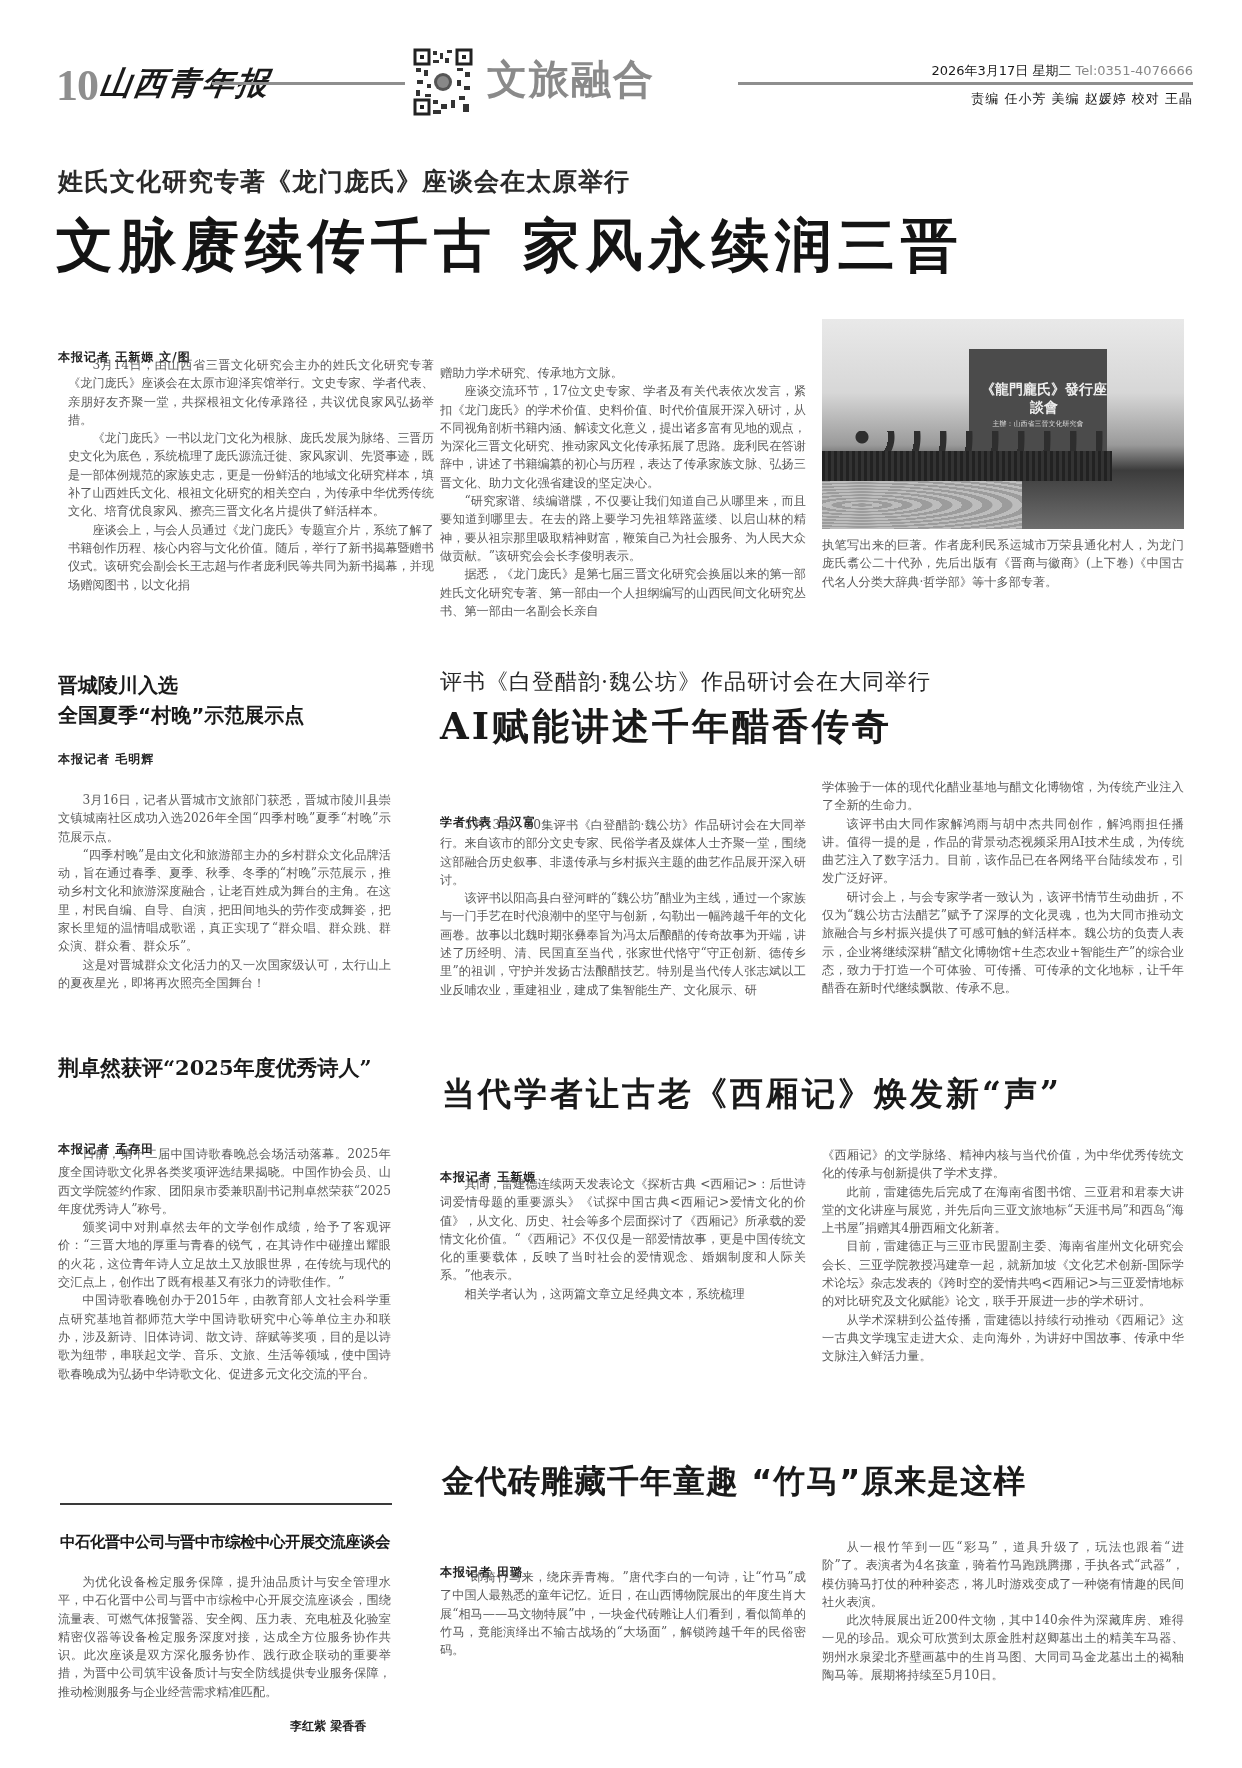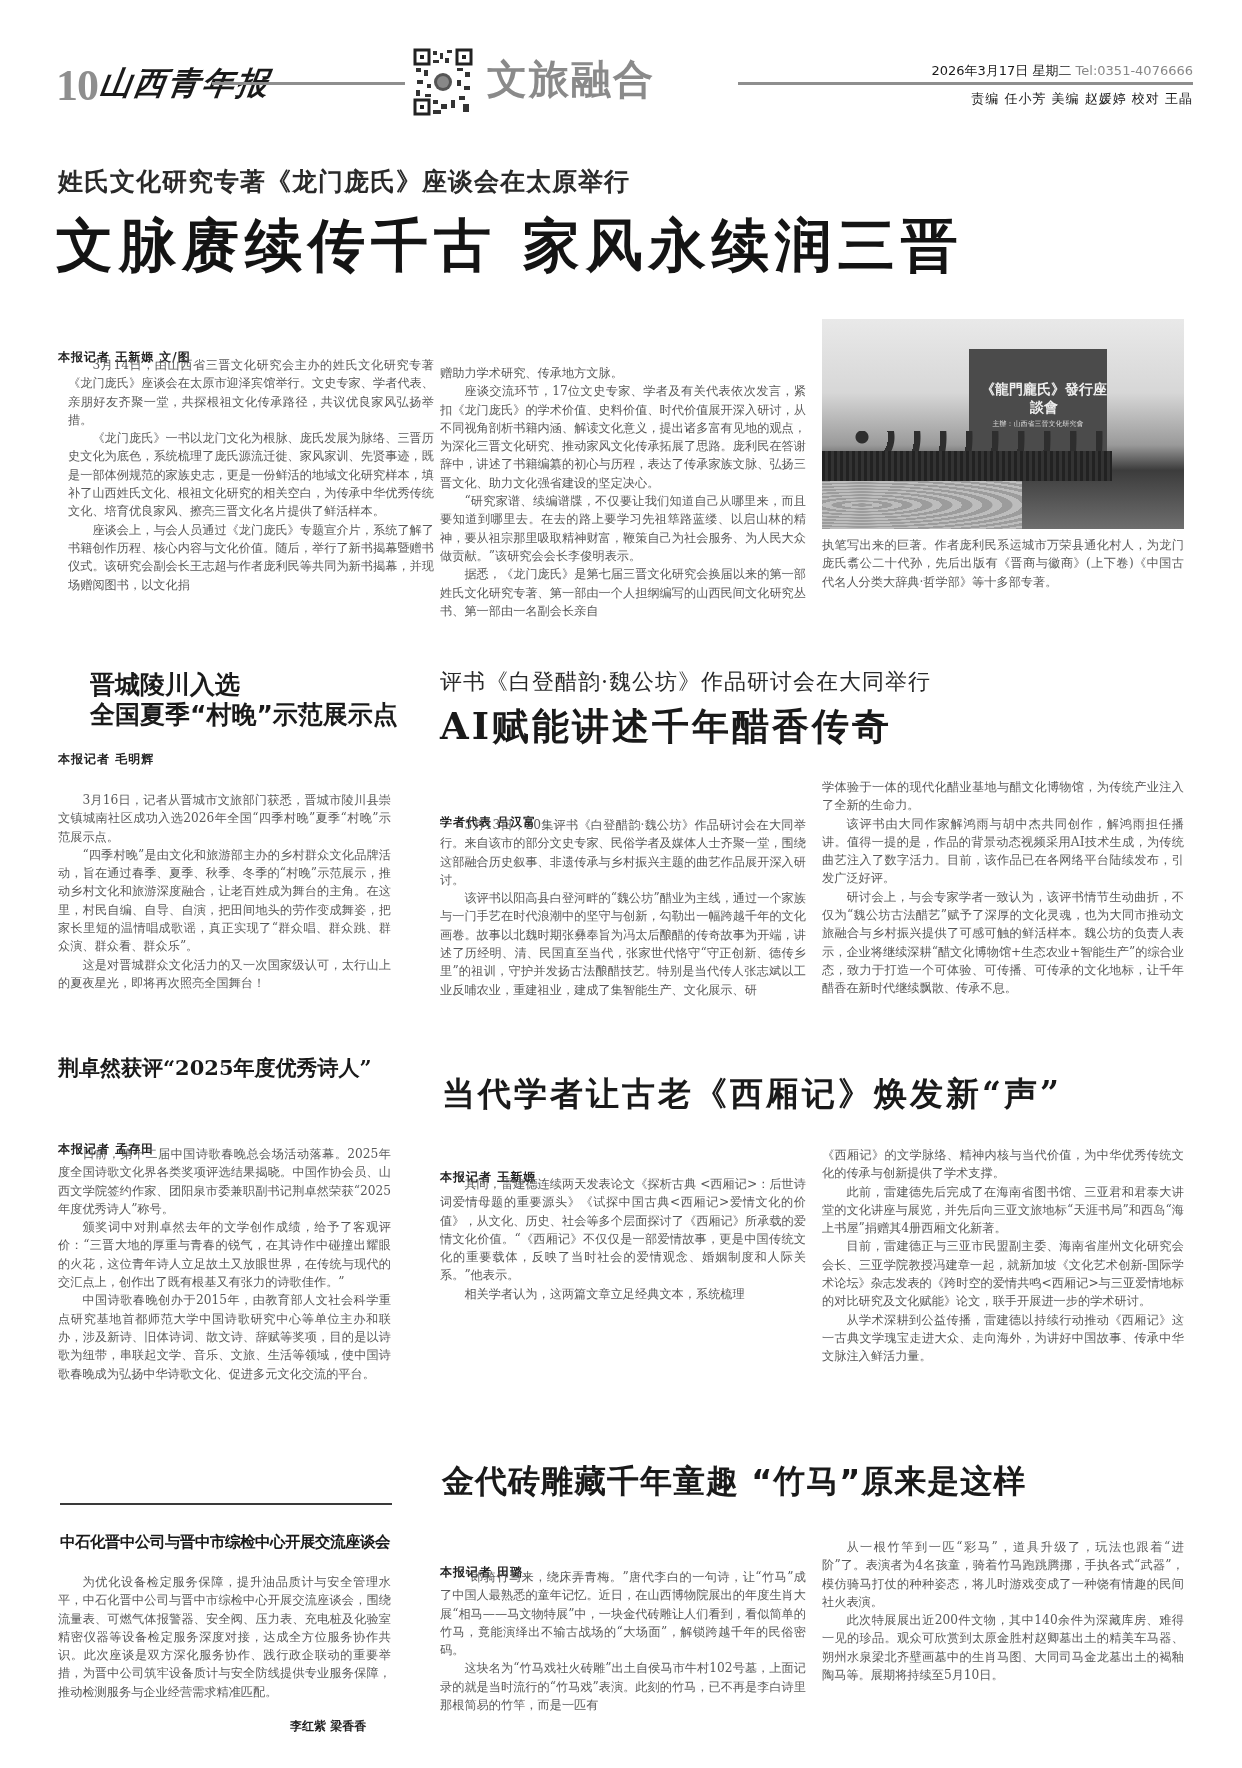--- a/index.html
+++ b/index.html
@@ -115,21 +115,21 @@
     <div class="backdrop-title">《龍門龐氏》發行座談會</div>
     <div class="backdrop-sub">主辦：山西省三晉文化研究會</div>
   </div>
   <div class="people"></div>
   <div class="table"></div>
 </div>
 <div class="abs body-text" style="left:822px; top:536px; width:362px;">
   <p class="noind">执笔写出来的巨著。作者庞利民系运城市万荣县通化村人，为龙门庞氏翥公二十代孙，先后出版有《晋商与徽商》(上下卷)《中国古代名人分类大辞典·哲学部》等十多部专著。</p>
 </div>
 
-<div class="abs h2-sans" style="left:58px; top:670px; font-size:25px; line-height:30px;margin-left:32px;">
+<div class="abs h2-sans" style="left:58px; top:670px; font-size:20px; line-height:30px;">
   <div>晋城陵川入选</div>
   <div>全国夏季“村晚”示范展示点</div>
 </div>
 <div class="abs byline" style="left:58px; top:723px;">本报记者 毛明辉</div>
 <div class="abs body-text" style="left:58px; top:791px; width:333px;">
   <p>3月16日，记者从晋城市文旅部门获悉，晋城市陵川县崇文镇城南社区成功入选2026年全国“四季村晚”夏季“村晚”示范展示点。</p>
   <p>“四季村晚”是由文化和旅游部主办的乡村群众文化品牌活动，旨在通过春季、夏季、秋季、冬季的“村晚”示范展示，推动乡村文化和旅游深度融合，让老百姓成为舞台的主角。在这里，村民自编、自导、自演，把田间地头的劳作变成舞姿，把家长里短的温情唱成歌谣，真正实现了“群众唱、群众跳、群众演、群众看、群众乐”。</p>
   <p>这是对晋城群众文化活力的又一次国家级认可，太行山上的夏夜星光，即将再次照亮全国舞台！</p>
 </div>
 
@@ -171,18 +171,17 @@
   <p class="noind">《西厢记》的文学脉络、精神内核与当代价值，为中华优秀传统文化的传承与创新提供了学术支撑。</p>
   <p>此前，雷建德先后完成了在海南省图书馆、三亚君和君泰大讲堂的文化讲座与展览，并先后向三亚文旅地标“天涯书局”和西岛“海上书屋”捐赠其4册西厢文化新著。</p>
   <p>目前，雷建德正与三亚市民盟副主委、海南省崖州文化研究会会长、三亚学院教授冯建章一起，就新加坡《文化艺术创新-国际学术论坛》杂志发表的《跨时空的爱情共鸣&lt;西厢记&gt;与三亚爱情地标的对比研究及文化赋能》论文，联手开展进一步的学术研讨。</p>
   <p>从学术深耕到公益传播，雷建德以持续行动推动《西厢记》这一古典文学瑰宝走进大众、走向海外，为讲好中国故事、传承中华文脉注入鲜活力量。</p>
 </div>
 
 <div class="abs h2-sans" style="left:442px; top:1460px; font-size:32px; letter-spacing:1px;">金代砖雕藏千年童趣 “竹马”原来是这样</div>
 <div class="abs byline" style="left:440px; top:1536px;">本报记者 田璐</div>
 <div class="abs body-text" style="left:440px; top:1568px; width:366px;">
   <p>“郎骑竹马来，绕床弄青梅。”唐代李白的一句诗，让“竹马”成了中国人最熟悉的童年记忆。近日，在山西博物院展出的年度生肖大展“相马——马文物特展”中，一块金代砖雕让人们看到，看似简单的竹马，竟能演绎出不输古战场的“大场面”，解锁跨越千年的民俗密码。</p>
-  <p>这块名为“竹马戏社火砖雕”出土自侯马市牛村102号墓，上面记录的就是当时流行的“竹马戏”表演。此刻的竹马，已不再是李白诗里那根简易的竹竿，而是一匹有</p>
 </div>
 <div class="abs body-text" style="left:822px; top:1538px; width:362px;">
   <p>从一根竹竿到一匹“彩马”，道具升级了，玩法也跟着“进阶”了。表演者为4名孩童，骑着竹马跑跳腾挪，手执各式“武器”，模仿骑马打仗的种种姿态，将儿时游戏变成了一种饶有情趣的民间社火表演。</p>
   <p>此次特展展出近200件文物，其中140余件为深藏库房、难得一见的珍品。观众可欣赏到太原金胜村赵卿墓出土的精美车马器、朔州水泉梁北齐壁画墓中的生肖马图、大同司马金龙墓出土的褐釉陶马等。展期将持续至5月10日。</p>
 </div>
 
 </body></html>

